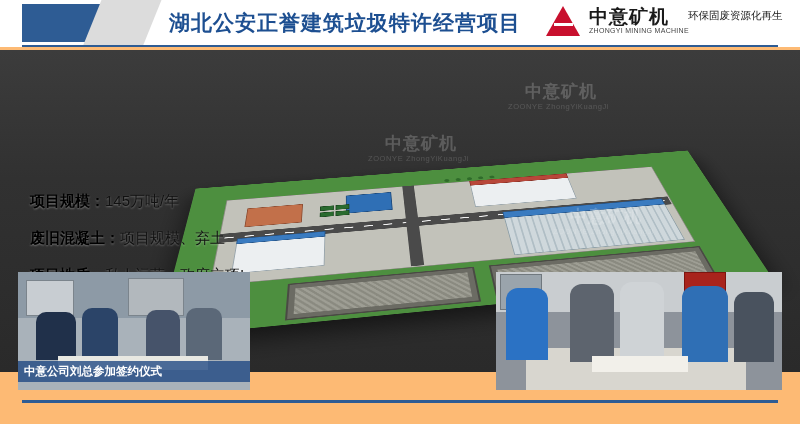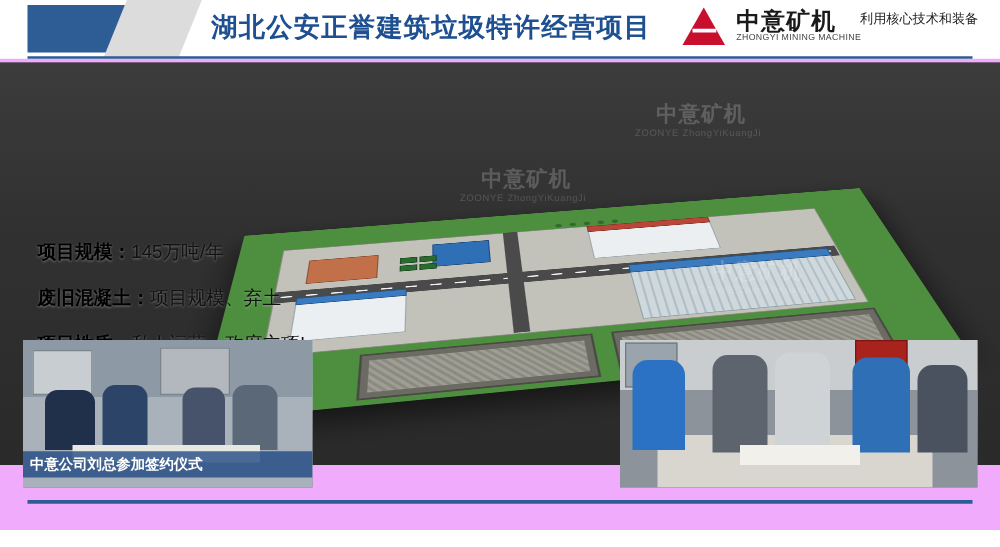--- a/index.html
+++ b/index.html
@@ -11,21 +11,21 @@
     width: 800px;
     height: 438px;
     font-family: "Liberation Sans", sans-serif;
     overflow: hidden;
     position: relative;
   }
   .slide {
     position: relative;
     width: 800px;
     height: 438px;
-    background: #f0abfc;
+    background: #fdba74;
     overflow: hidden;
   }
 
   
   .header {
     position: absolute;
     left: 0; top: 0;
     width: 800px; height: 47px;
     background: #ffffff;
   }
@@ -289,21 +289,21 @@
     <div class="hdr-title">湖北公安正誉建筑垃圾特许经营项目</div>
 
     <div class="hdr-logo">
       <div class="hdr-logo-tri"></div>
       <div class="hdr-logo-bar"></div>
     </div>
     <div class="hdr-brand-cn">中意矿机</div>
     <div class="hdr-brand-en">ZHONGYI  MINING  MACHINE</div>
 
     <div class="hdr-slogan">
-      <div>利用核心技术和装备</div>
+      <div>环保固废资源化再生</div>
     </div>
     <div class="hdr-rule"></div>
   </div>
 
   <div class="render">
     <div class="ground"></div>
 
     <div class="plot">
 
       <div class="pad pad-main"></div>

